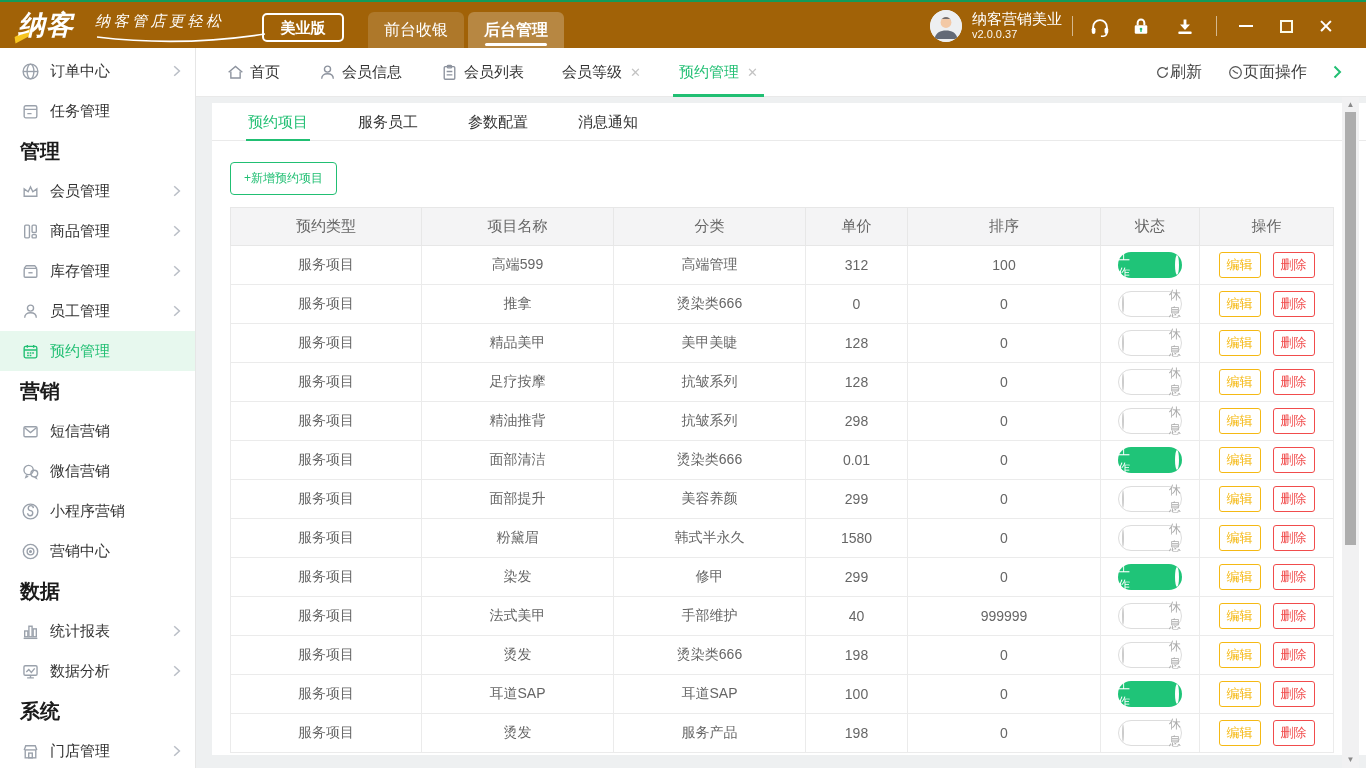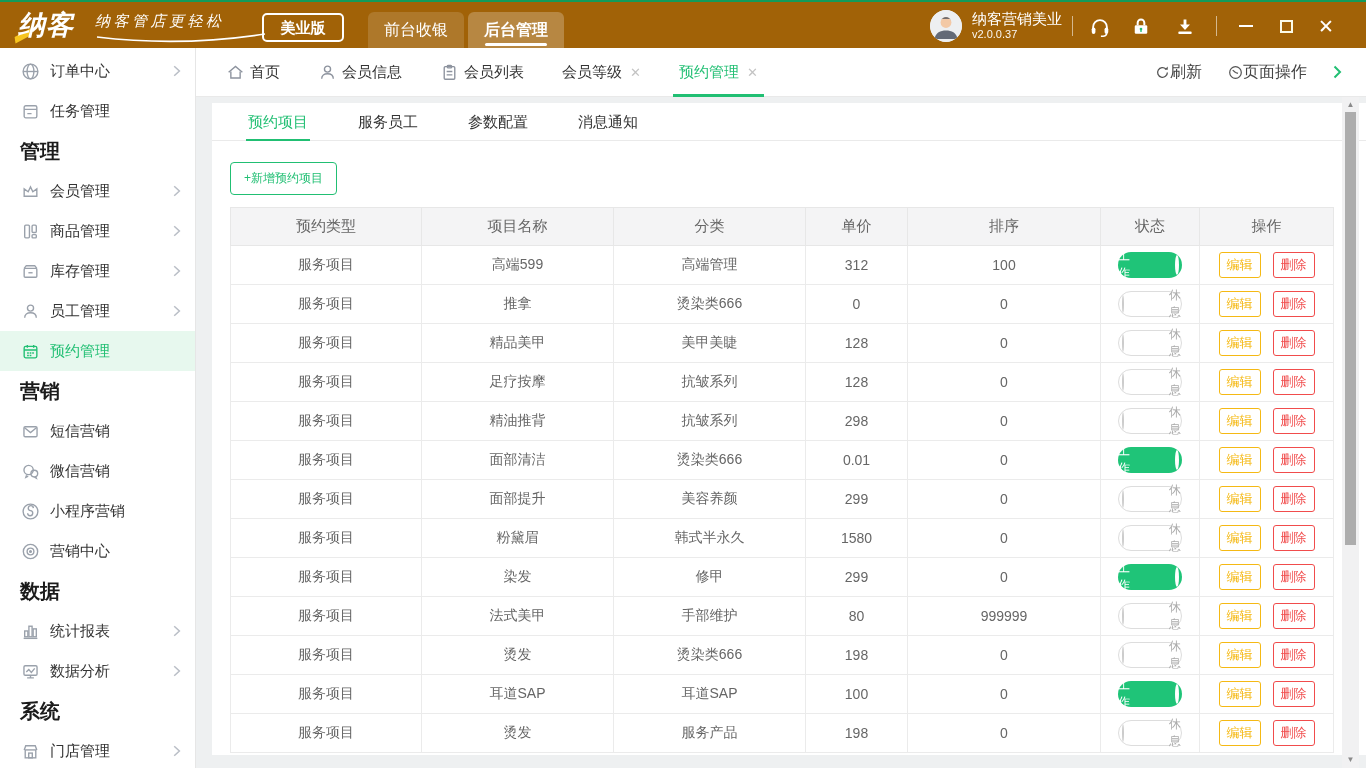--- a/index.html
+++ b/index.html
@@ -568,21 +568,21 @@
           <td><span class="toggle on">
               <span class="t-label">工作</span>
               <span class="knob"></span>
             </span></td>
           <td><span class="op edit">编辑</span><span class="op del">删除</span></td>
         </tr>
         <tr>
           <td>服务项目</td>
           <td>法式美甲</td>
           <td>手部维护</td>
-          <td>80</td>
+          <td>40</td>
           <td>999999</td>
           <td><span class="toggle off">
               <span class="knob"></span>
               <span class="t-label">休息</span>
             </span></td>
           <td><span class="op edit">编辑</span><span class="op del">删除</span></td>
         </tr>
         <tr>
           <td>服务项目</td>
           <td>烫发</td>

